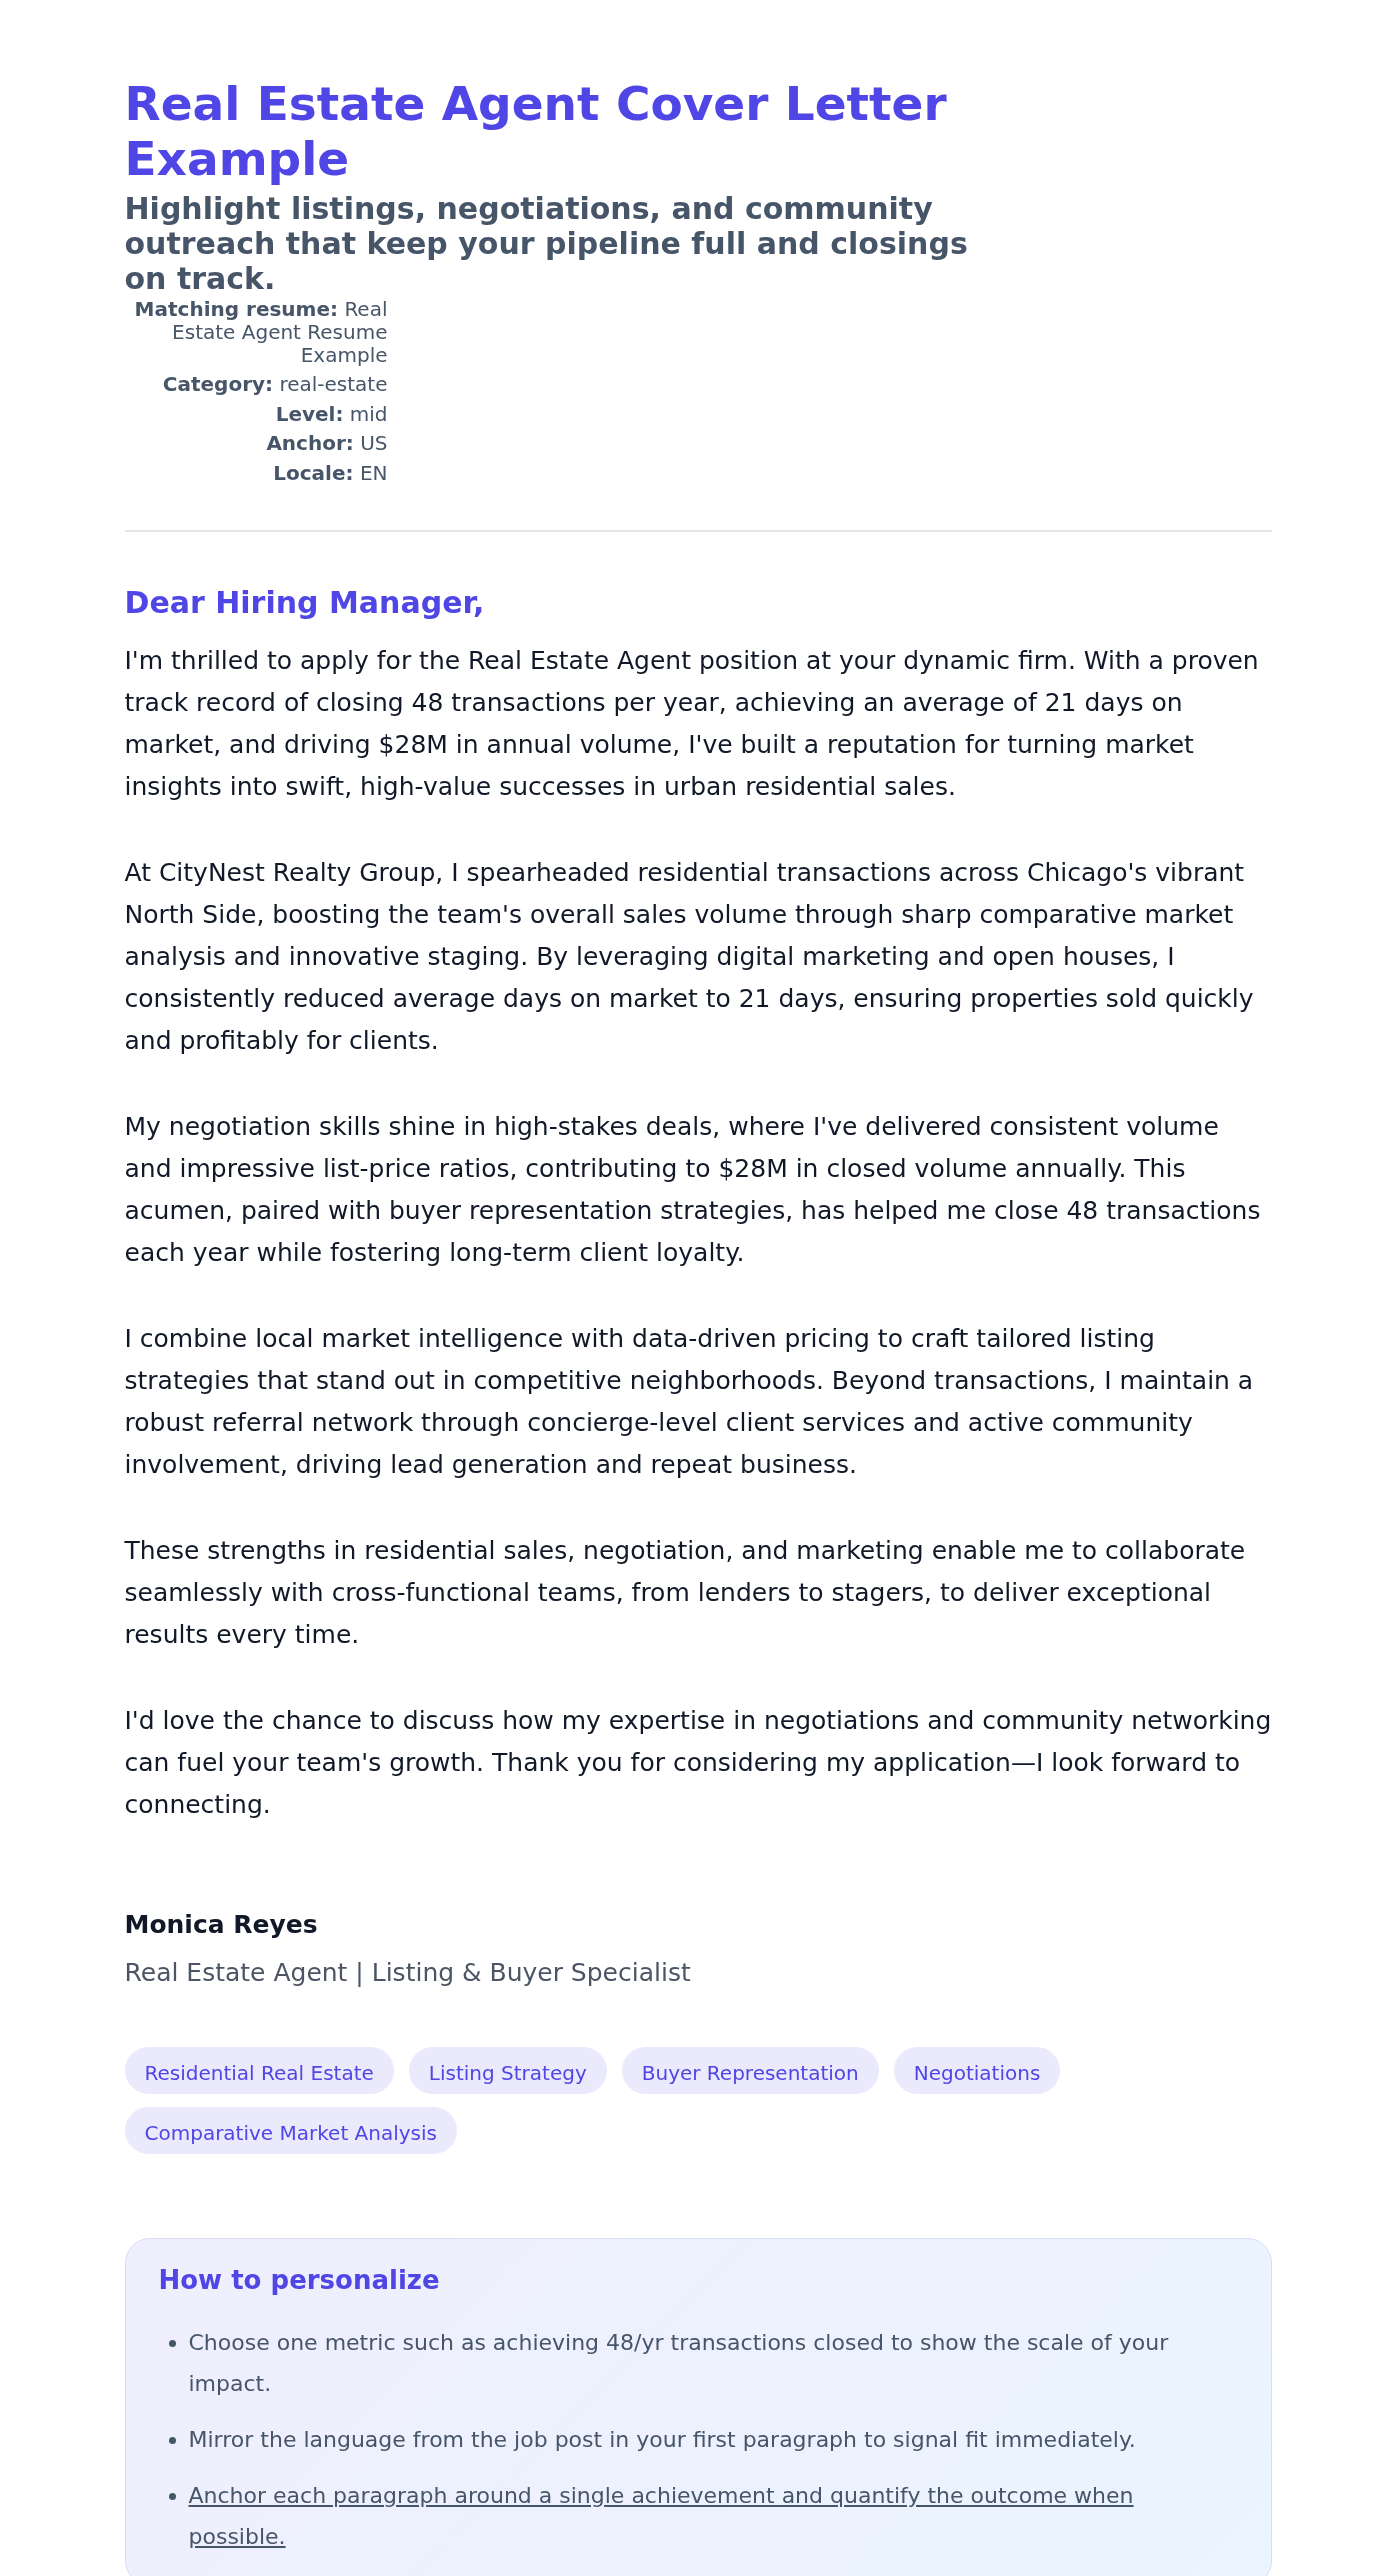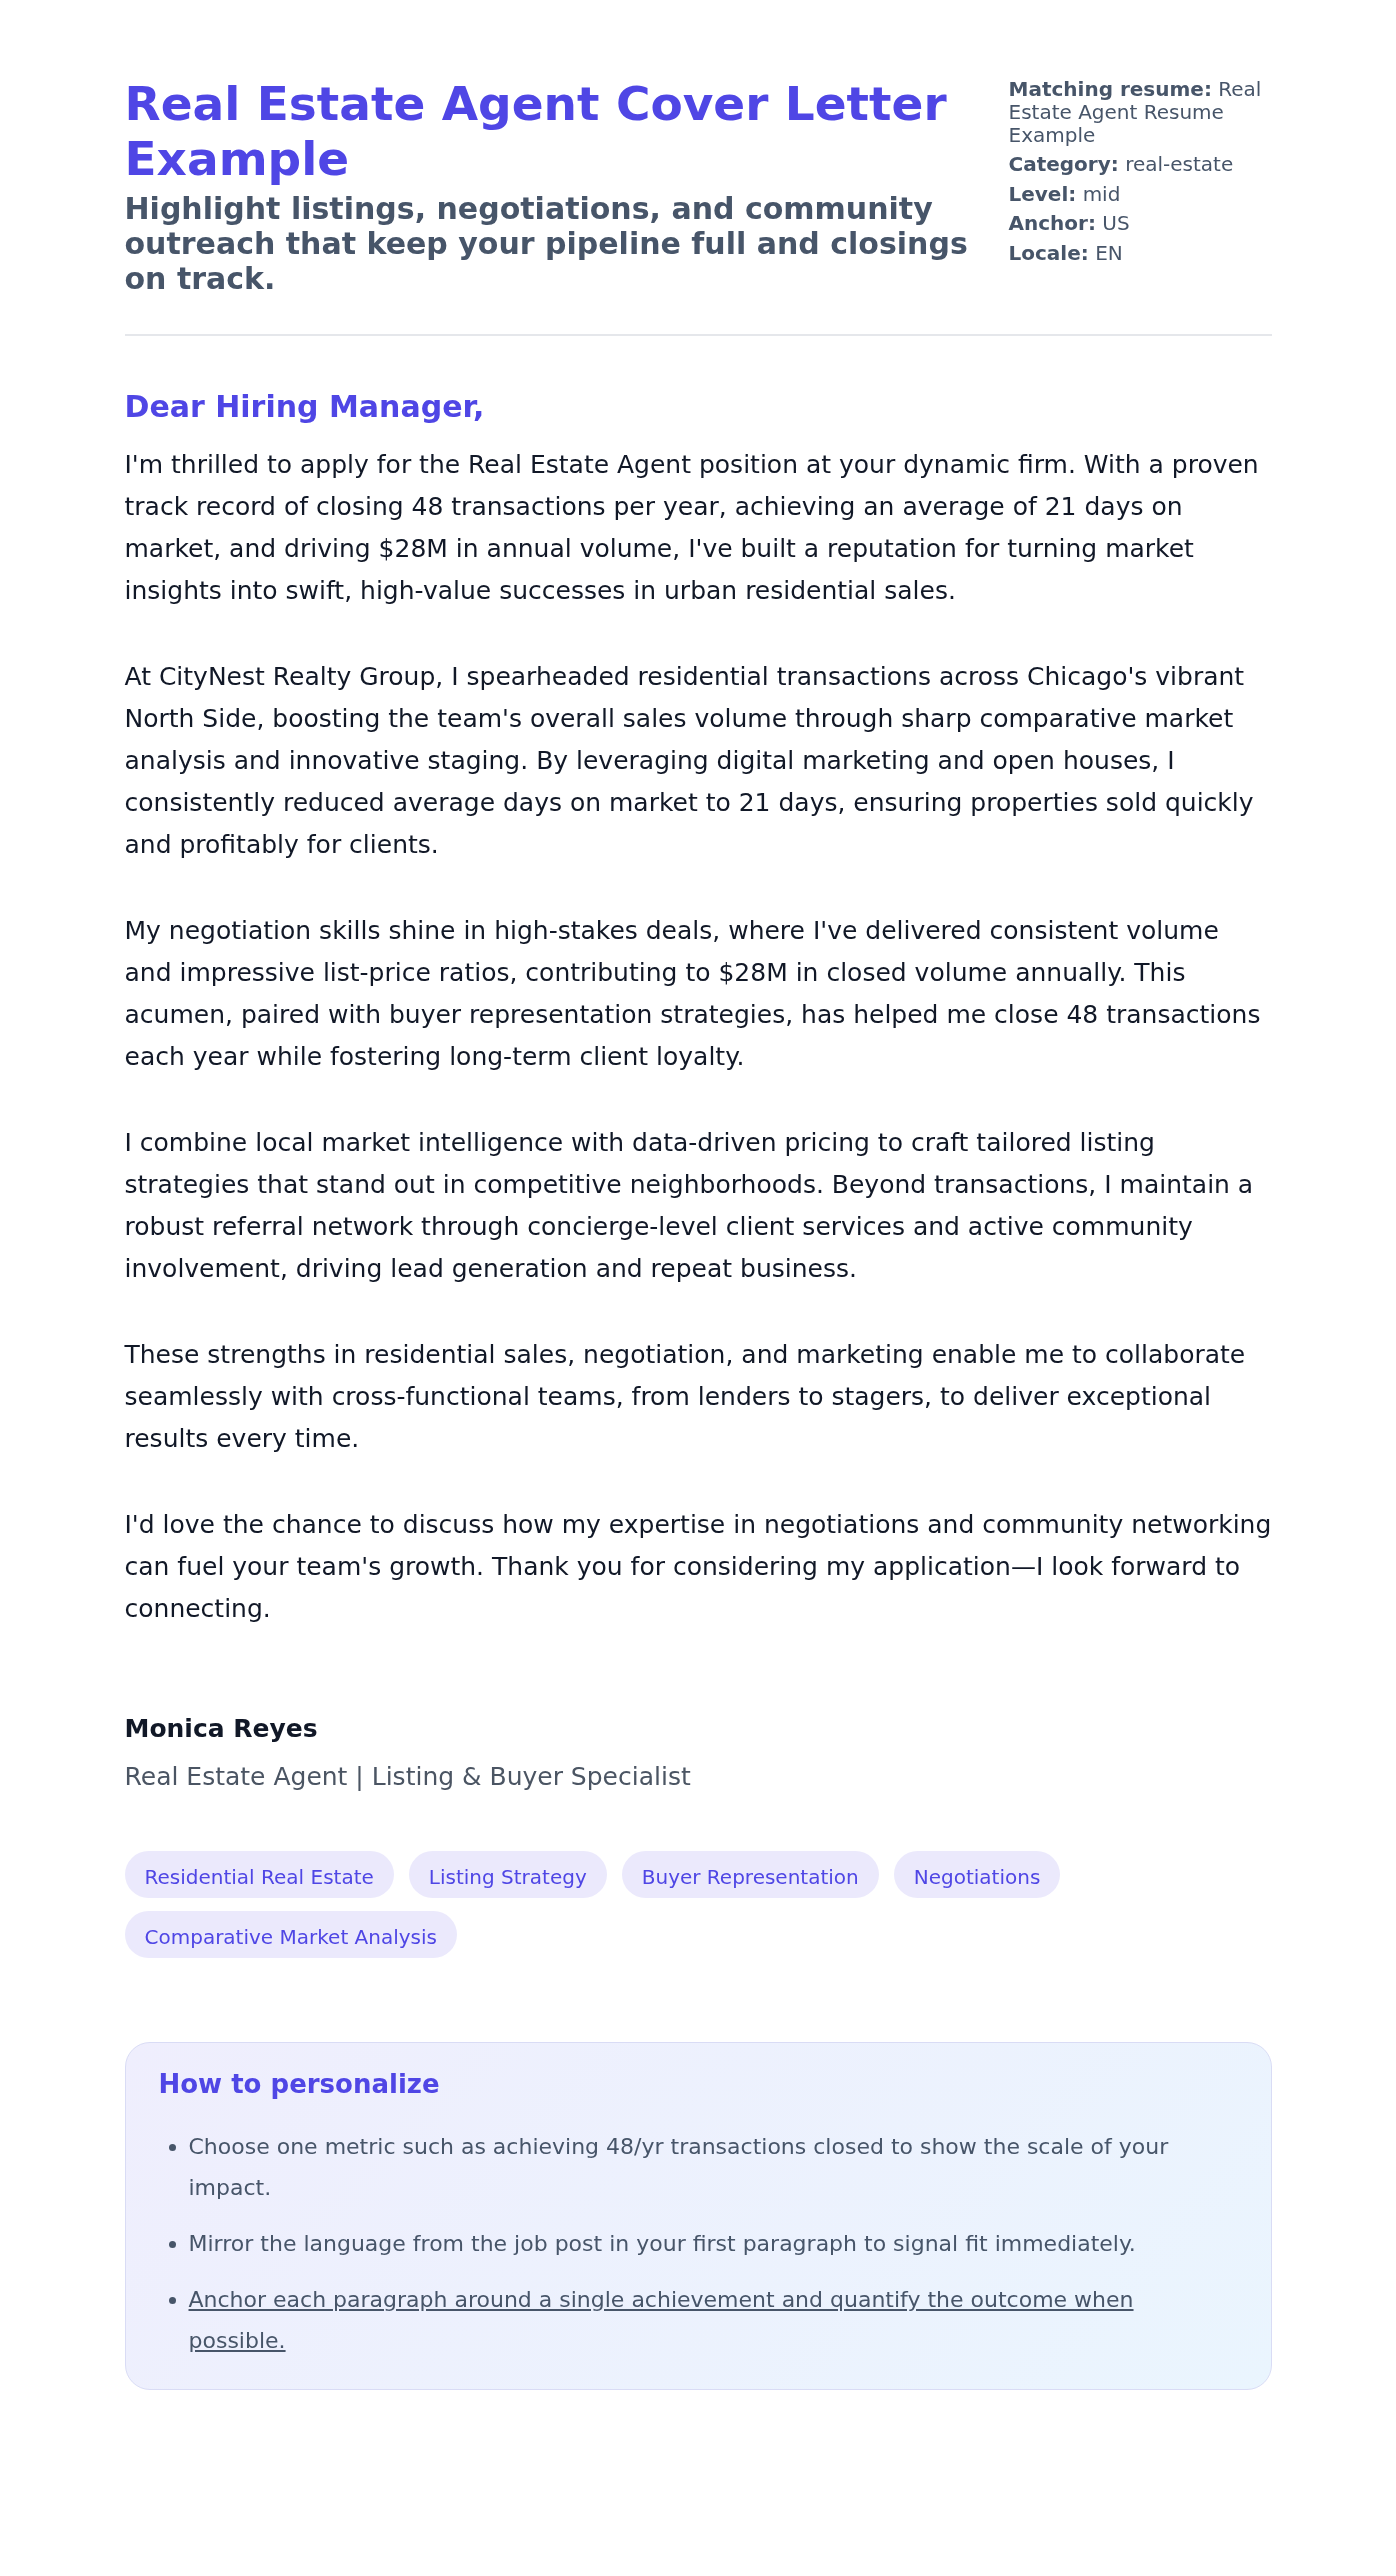--- a/index.html
+++ b/index.html
@@ -18,40 +18,42 @@
       margin: 0 auto;
       padding-top: 76px;
       padding-bottom: 49px;
     }
     .header {
       display: flex;
       justify-content: space-between;
       align-items: flex-start;
       padding-bottom: 38px;
       border-bottom: 2.5px solid #e5e7eb;
+      flex-direction: column;
     }
     .header-left {
       width: 854px;
     }
     .title {
       margin: 0;
       font-size: 47px;
       line-height: 55px;
       font-weight: 700;
       color: #4f46e5;
     }
     .subtitle {
       margin: 5px 0 0 0;
       font-size: 30px;
       line-height: 35px;
       font-weight: 700;
       color: #475569;
     }
     .meta {
       width: 263px;
+      text-align: right;
       font-size: 20px;
       line-height: 23px;
       color: #475569;
       padding-top: 1.6px;
     }
     .meta-row {
       margin-bottom: 6.6px;
     }
     .meta-key {
       font-weight: 700;

